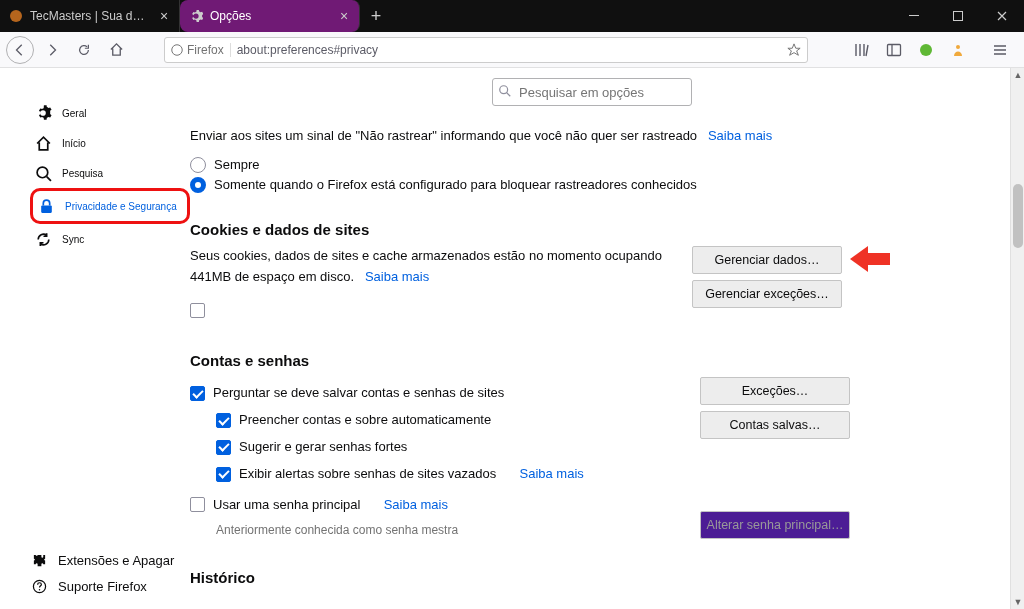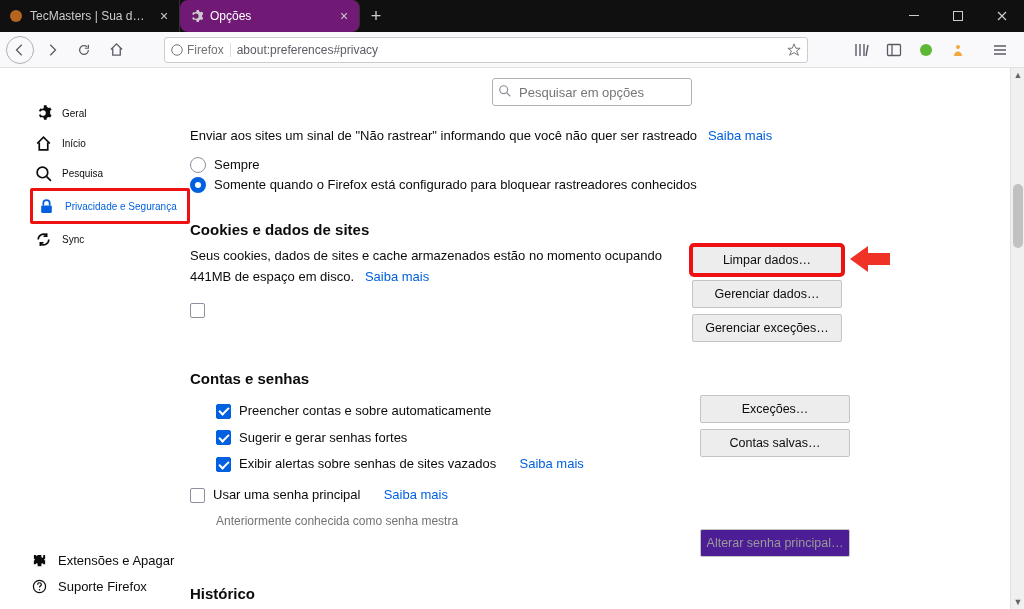--- a/index.html
+++ b/index.html
@@ -30,21 +30,21 @@
   .page { display:flex; height: calc(609px - 32px - 36px); position:relative; }
   .scrollbar { position:absolute; right:0; top:0; width:14px; height:100%; background:#f0f0f0; border-left:1px solid #e0e0e0; }
   .scrollbar .thumb { position:absolute; top:116px; left:2px; width:10px; height:64px; background:#c1c1c1; border-radius:5px; }
   .scrollbar .up, .scrollbar .dn { position:absolute; left:0; width:14px; height:14px; display:flex;align-items:center;justify-content:center; font-size:9px; color:#666;}
   .scrollbar .up { top:0 } .scrollbar .dn { bottom:0 }
 
   .sidebar { width:190px; padding:30px 0 8px 30px; }
   .sideitem { display:flex; align-items:center; gap:10px; padding:6px 4px; font-size:10px; color:#0c0c0d; cursor:pointer; }
   .sideitem .icon { width:18px; height:18px; display:flex;align-items:center;justify-content:center; }
   .sideitem.active { color:#0060df; }
-  .sideitem.highlight { border:3px solid #e11; border-radius:2px; }
+  .sideitem.highlight { border:3px solid #e11; border-radius:10px; }
   .sidebottom { position:absolute; bottom:10px; left:30px; }
   .sidebottom .sideitem { font-size:13px; padding:4px 0; }
 
   .content { flex:1; padding:10px 30px 0 0; overflow:hidden; }
   .searchwrap { display:flex; justify-content:center; margin-bottom:20px; }
   .prefsearch { width:200px; height:28px; border:1px solid #b1b1b3; border-radius:3px; padding:0 6px 0 26px; font-size:13px; color:#738; background:#fff; }
   .searchbox { position:relative; }
   .searchbox .mag { position:absolute; left:6px; top:6px; color:#737373; }
 
   .section { margin-bottom:28px; max-width:700px; }
@@ -280,36 +280,39 @@
       <div class="twocol">
         <div class="left">
           <span>Seus cookies, dados de sites e cache armazenados estão no momento ocupando 441MB de espaço em disco.</span>
           &nbsp;&nbsp;<span class="link">Saiba mais</span>
           <div class="checkrow" style="margin-top:16px">
             <span class="chk"></span>
           </div>
         </div>
         <div style="display:flex; gap:8px; align-items:flex-start;">
           <div class="btncol">
-            <div class="btn highlight">Limpar dados…</div>
             <div class="btn">Gerenciar dados…</div>
             <div class="btn">Gerenciar exceções…</div>
           </div>
           <div class="arrow">
             <div class="head"></div>
               <div class="shaft"></div>
           </div>
         </div>
       </div>
     </div>
 
     <div class="section">
       <h2>Contas e senhas</h2>
       <div class="twocol">
         <div class="left">
+          <div class="checkrow">
+            <span class="chk checked"></span>
+            <span>Perguntar se deve salvar contas e senhas de sites</span>
+          </div>
           <div class="checkrow indent">
             <span class="chk checked"></span>
             <span>Preencher contas e sobre automaticamente</span>
           </div>
           <div class="checkrow indent">
             <span class="chk checked"></span>
             <span>Sugerir e gerar senhas fortes</span>
           </div>
           <div class="checkrow indent">
             <span class="chk checked"></span>

